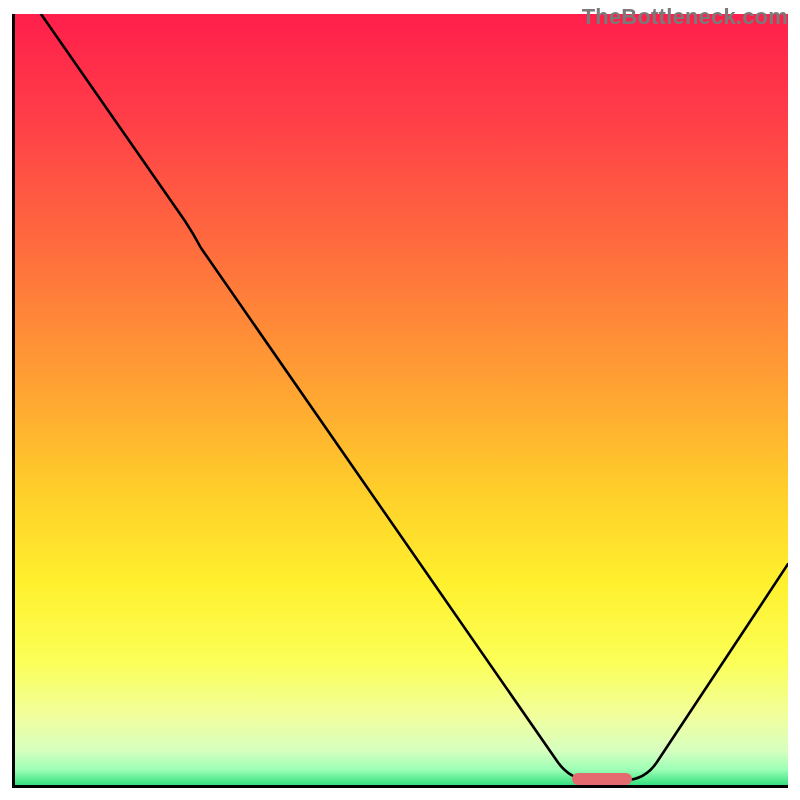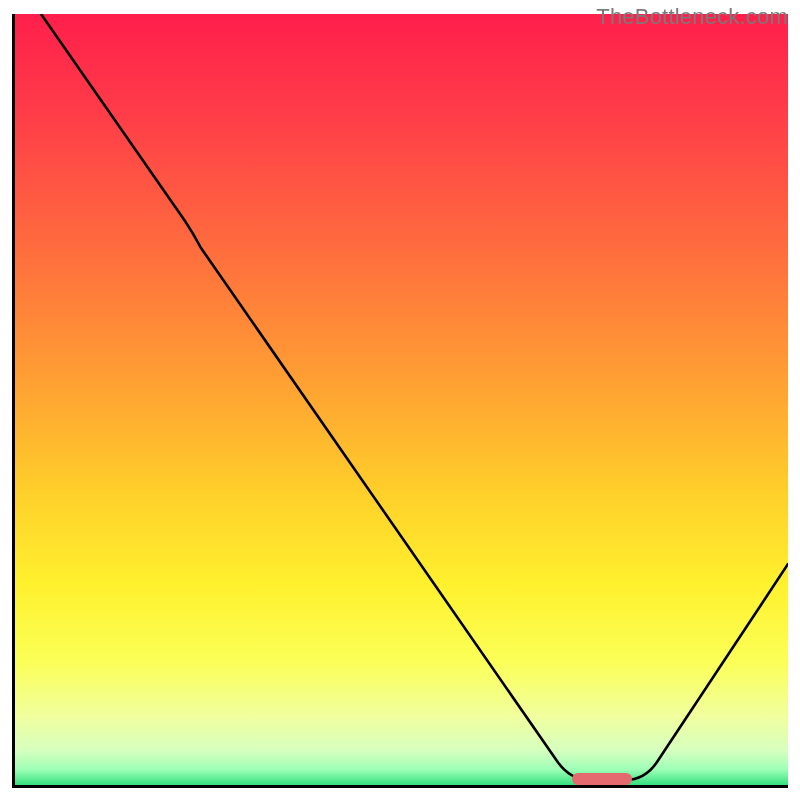--- a/index.html
+++ b/index.html
@@ -14,21 +14,21 @@
   .frame {
     position: relative;
     width: 800px;
     height: 800px;
   }
   .watermark {
     position: absolute;
     top: 4px;
     right: 12px;
     font-size: 22px;
-    font-weight: 400;
+    font-weight: 700;
     color: #7a7a7a;
     letter-spacing: 0.2px;
     z-index: 5;
   }
   .axis-left, .axis-bottom {
     position: absolute;
     background: #000;
     z-index: 4;
   }
   .axis-left {

